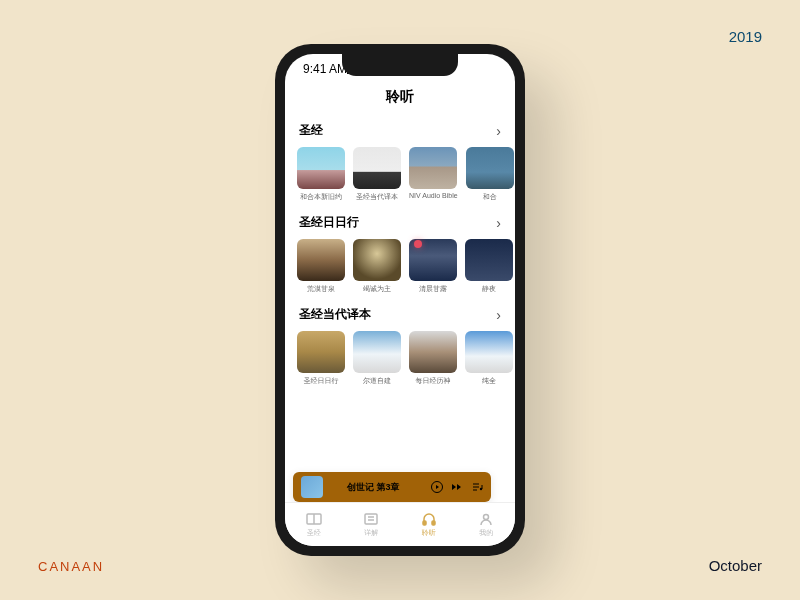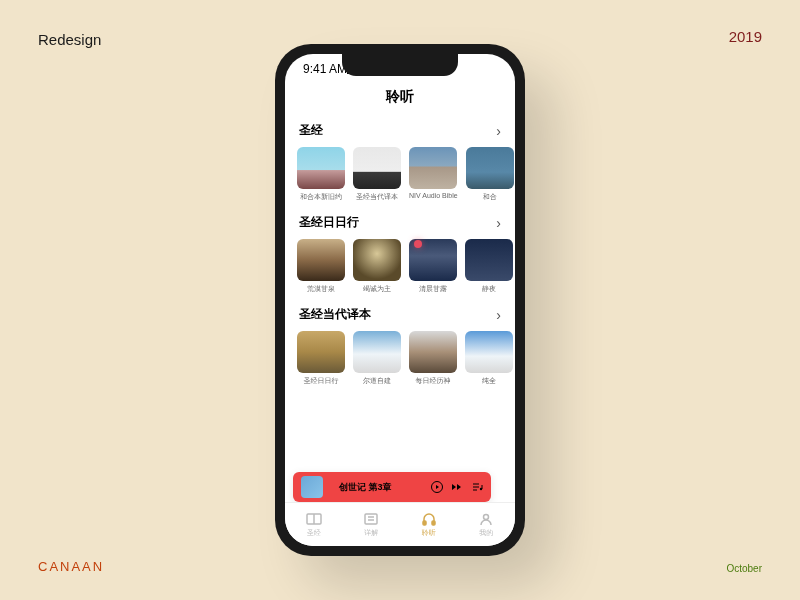--- a/index.html
+++ b/index.html
@@ -1,20 +1,20 @@
 <!DOCTYPE html>
 <html><head>
 <meta charset="utf-8">
 <style>
 *{margin:0;padding:0;box-sizing:border-box;font-family:-apple-system,BlinkMacSystemFont,"Segoe UI",Helvetica,Arial,sans-serif}
 body{width:800px;height:600px;background:#f1e4ca;position:relative;overflow:hidden}
 .canvas-title{position:absolute;top:28px;left:38px;font-size:15px;color:#1a1a1a;line-height:1.6}
-.canvas-year{position:absolute;top:28px;right:38px;font-size:15px;color:#7f1d1d}
+.canvas-year{position:absolute;top:28px;right:38px;font-size:15px;color:#0c4a6e}
 .canvas-author{position:absolute;bottom:26px;left:38px;font-size:13px;letter-spacing:2px;color:#c2410c}
-.canvas-month{position:absolute;bottom:26px;right:38px;font-size:10px;color:#4d7c0f}
+.canvas-month{position:absolute;bottom:26px;right:38px;font-size:15px;color:#0f172a}
 
 .phone{position:absolute;left:50%;top:50%;transform:translate(-50%,-50%);width:250px;height:512px;background:#1a1a1a;border-radius:36px;padding:10px;box-shadow:30px 30px 50px rgba(0,0,0,.15)}
 .screen{width:100%;height:100%;background:#fff;border-radius:28px;overflow:hidden;position:relative}
 .notch{position:absolute;top:0;left:50%;transform:translateX(-50%);width:116px;height:22px;background:#1a1a1a;border-radius:0 0 14px 14px;z-index:20}
 
 .statusbar{height:30px;display:flex;justify-content:flex-start;align-items:center;padding:0 18px;font-size:12px;font-weight:400}
 .status-right{display:flex;gap:3px;align-items:center}
 .sig{display:flex;gap:1px;align-items:flex-end}
 .sig span{width:2px;background:#000;border-radius:.5px}
 .sig span:nth-child(1){height:3px}.sig span:nth-child(2){height:5px}.sig span:nth-child(3){height:7px}.sig span:nth-child(4){height:9px}
@@ -43,40 +43,39 @@
 .t6{background:radial-gradient(circle at 50% 35%,#d8c898 0%,#5a4a2a 70%)}
 .t7{background:linear-gradient(180deg,#2a3a5a 0%,#4a5a7a 40%,#1a2a4a 100%)}
 .t8{background:linear-gradient(180deg,#1a2a4a 0%,#3a4a6a 100%)}
 .t9{background:linear-gradient(180deg,#c8a868 0%,#a88848 50%,#6a5a38 100%)}
 .t10{background:linear-gradient(180deg,#7ab0d8 0%,#eef4f8 55%,#d8d8d8 100%)}
 .t11{background:linear-gradient(180deg,#d8d8d8 0%,#a89078 50%,#5a4a3a 100%)}
 .t12{background:linear-gradient(180deg,#5a9ad8 0%,#eef4f8 60%,#d8d8d8 100%)}
 
 .dot{width:8px;height:8px;border-radius:50%;background:#e84a5f;position:absolute;left:50%;transform:translateX(14px);top:186px;box-shadow:0 0 6px rgba(232,74,95,.6)}
 
-.player{position:absolute;bottom:44px;left:8px;right:24px;height:30px;background:#ef4444;border-radius:6px;box-shadow:0 2px 8px rgba(0,0,0,.1);display:flex;align-items:center;padding:0 8px;gap:16px}
+.player{position:absolute;bottom:44px;left:8px;right:24px;height:30px;background:#a16207;border-radius:6px;box-shadow:0 2px 8px rgba(0,0,0,.1);display:flex;align-items:center;padding:0 8px;gap:24px}
 .player-thumb{width:22px;height:22px;border-radius:4px;background:linear-gradient(135deg,#6ba8d8,#8ac4e8)}
 .player-title{font-size:9px;font-weight:600;flex:1}
 .player-ctrls{display:flex;gap:8px;align-items:center}
 .pc{width:12px;height:12px;display:flex;align-items:center;justify-content:center}
 .pc svg{width:100%;height:100%}
 
 .tabbar{position:absolute;bottom:0;left:0;right:0;height:44px;background:#fff;border-top:1px solid #eee;display:flex;justify-content:space-around;align-items:center}
 .tab{display:flex;flex-direction:column;align-items:center;gap:2px}
 .tab-icon{width:18px;height:14px;display:flex;align-items:center;justify-content:center}
 .tab-label{font-size:7px;color:#bbb}
 .tab.active .tab-label{color:#d4a94e}
 .tab.active svg{stroke:#d4a94e;fill:#d4a94e}
 .tab svg{stroke:#bbb;fill:none;stroke-width:1.5}
 </style>
 </head>
 <body>
 
 <div class="canvas-title">
-  <div>Redesign</div>
 </div>
 <div class="canvas-year">2019</div>
 <div class="canvas-author">CANAAN</div>
 <div class="canvas-month">October</div>
 
 <div class="phone">
   <div class="screen">
     <div class="notch"></div>
 
     <div class="statusbar">

